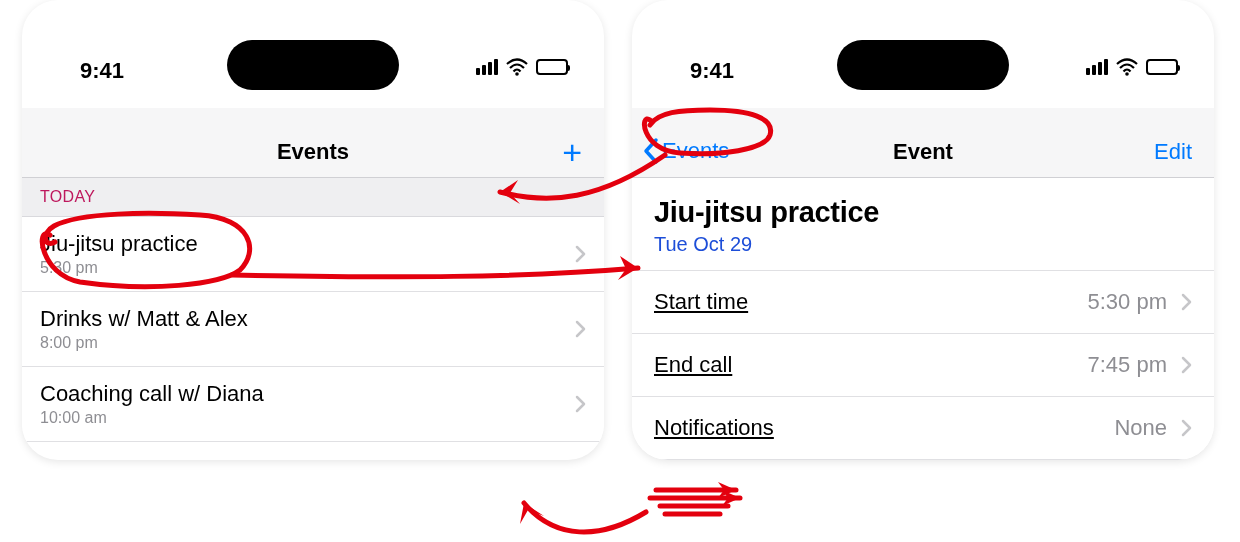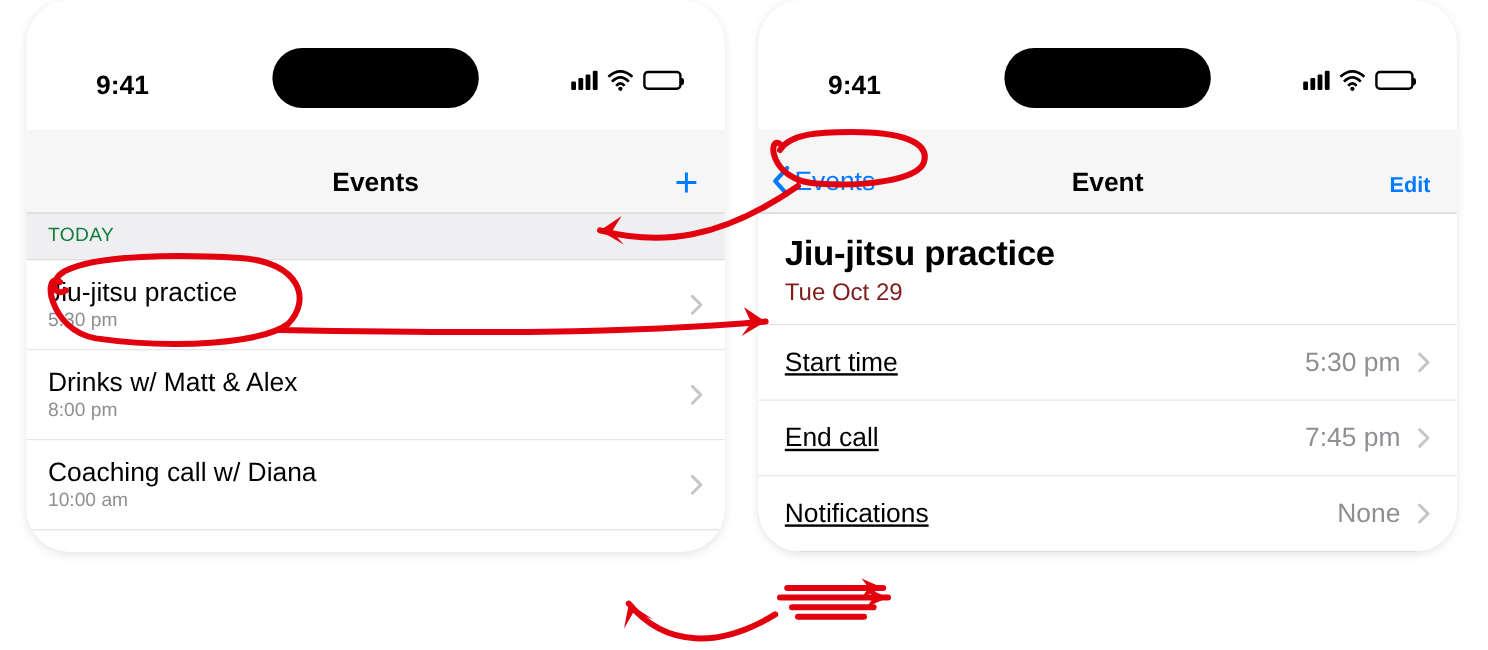--- a/index.html
+++ b/index.html
@@ -106,29 +106,28 @@
       left: 0; right: 0;
       text-align: center;
       font-size: 22px;
       font-weight: 600;
     }
     .nav-action {
       position: absolute;
       right: 22px;
       bottom: 12px;
       color: #007aff;
-      font-size: 18px;
-      font-weight: bold;
+      font-size: 22px;
     }
     .nav-plus { font-size: 34px; line-height: 0.7; font-weight: 300; }
     .section-header {
       background: #efeff1;
       padding: 10px 18px;
       font-size: 16px;
-      color: #15803d;
+      color: #be185d;
       letter-spacing: 0.3px;
       border-bottom: 1px solid #d9d9dd;
     }
     .row {
       display: flex;
       align-items: center;
       justify-content: space-between;
       padding: 14px 18px;
       border-bottom: 1px solid #e0e0e3;
       background: #fff;
@@ -141,21 +140,21 @@
       color: #c6c6c9;
       font-size: 26px;
       font-weight: 600;
     }
     .chev svg { width: 11px; height: 18px; display: block; }
     .detail-header {
       padding: 18px 22px 14px;
       border-bottom: 1px solid #e0e0e3;
     }
     .detail-title { font-size: 29px; font-weight: 700; letter-spacing: -0.3px; }
-    .detail-sub { font-size: 20px; color: #7f1d1d; margin-top: 4px; }
+    .detail-sub { font-size: 20px; color: #1d4ed8; margin-top: 4px; }
     .kv-row {
       display: flex;
       align-items: center;
       padding: 18px 22px;
       border-bottom: 1px solid #e0e0e3;
       background: #fff;
     }
     .kv-key { flex: 1; font-size: 22px; text-decoration: underline; }
     .kv-val { font-size: 22px; color: #8e8e93; margin-right: 14px; }
     

